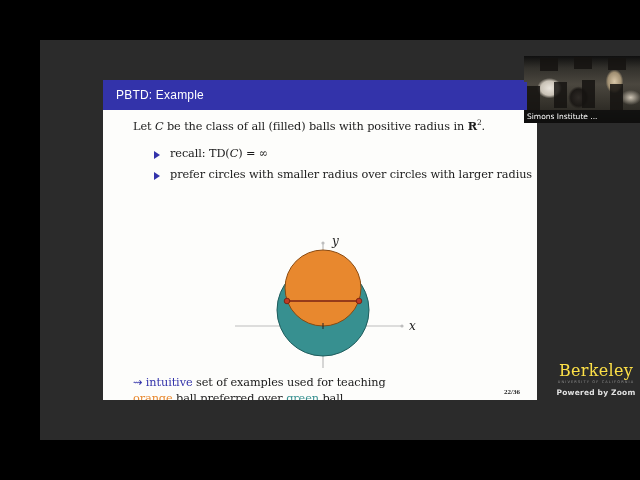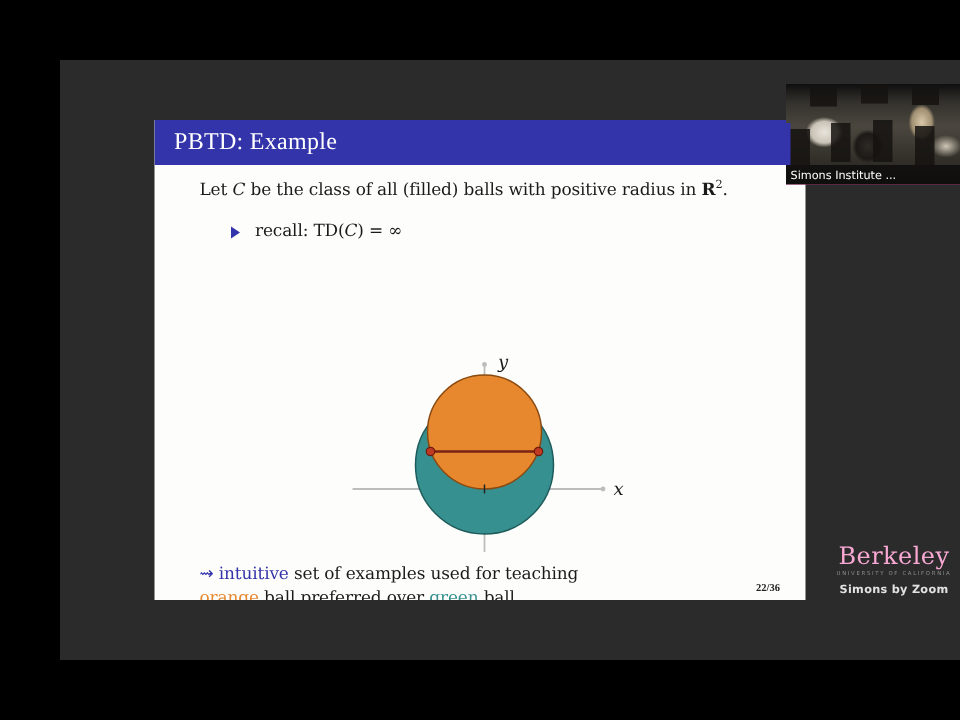--- a/index.html
+++ b/index.html
@@ -43,22 +43,22 @@
   #slide-titlebar {
     position: absolute;
     left: 0; top: 0;
     width: 434px; height: 30px;
     background: #3333aa;
     display: flex;
     align-items: center;
   }
   #slide-title {
     color: #ffffff;
-    font-family: Liberation Serif, serif;
-    font-size: 16px;
+    font-family: Liberation Sans, sans-serif;
+    font-size: 12px;
     letter-spacing: 0.2px;
     padding-left: 13px;
     white-space: nowrap;
   }
 
   #slide-body {
     position: absolute;
     left: 0; top: 30px;
     width: 434px; height: 290px;
   }
@@ -204,21 +204,21 @@
   #watermark {
     position: absolute;
     left: 513px;  
     top: 322px;   
     width: 86px;
     text-align: center;
   }
   #berkeley-word {
     font-family: "DejaVu Serif", serif;
     font-size: 16px;
-    color: #f9a8d4;
+    color: #fde047;
     letter-spacing: 0.3px;
     line-height: 17px;
   }
   #berkeley-sub {
     font-family: "DejaVu Sans", sans-serif;
     font-size: 3.6px;
     color: #8d8d8d;
     letter-spacing: 1.1px;
     line-height: 6px;
   }
@@ -246,20 +246,23 @@
 
       <div id="slide-body">
 
         <div class="lead-line">
           <span>Let </span><span class="mathcal">C</span><span> be the class of all (filled) balls with positive radius in </span><span class="bb">R</span><sup class="exp">2</sup><span>.</span>
         </div>
 
         <ul class="bullets">
           <li>
             <span class="tri"></span><span>recall:  TD(</span><span class="mathcal">C</span><span>) = ∞</span>
+          </li>
+          <li>
+            <span class="tri"></span><span>prefer circles with smaller radius over circles with larger radius</span><span class="mathcal"></span><span></span>
           </li>
         </ul>
 
         <div id="figure">
           <svg width="220" height="145" viewBox="0 0 220 145">
 
             <line x1="22" y1="98" x2="190" y2="98" stroke="#BDBDBD" stroke-width="1.2"></line>
             <line x1="110" y1="14" x2="110" y2="140" stroke="#BDBDBD" stroke-width="1.2"></line>
             <circle cx="189" cy="98" r="1.6" fill="#BDBDBD"></circle>
             <circle cx="110" cy="15" r="1.6" fill="#BDBDBD"></circle>
@@ -305,17 +308,17 @@
       </div>
       <div id="thumb-accent"></div>
       <div id="thumb-label-bar">
         <span id="thumb-label">Simons Institute ...</span>
       </div>
     </div>
 
     <div id="watermark">
       <div id="berkeley-word">Berkeley</div>
       <div id="berkeley-sub">UNIVERSITY OF CALIFORNIA</div>
-      <div id="zoom-credit">Simons by Zoom</div>
+      <div id="zoom-credit">Powered by Zoom</div>
     </div>
 
   </div>
 </div>
 
 </body></html>

